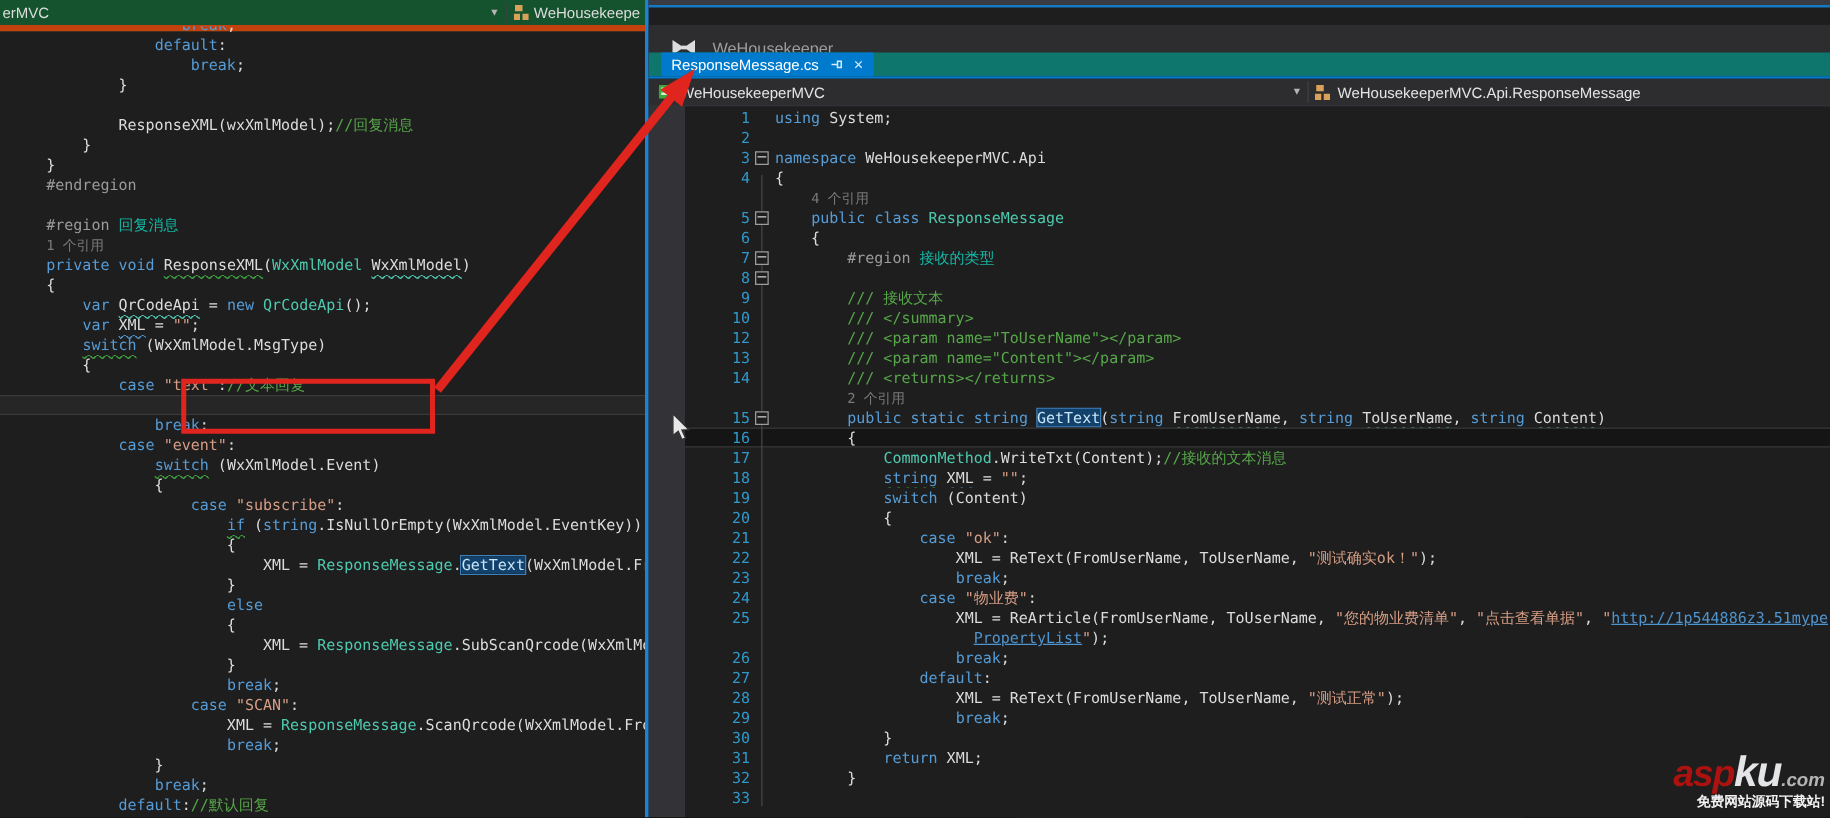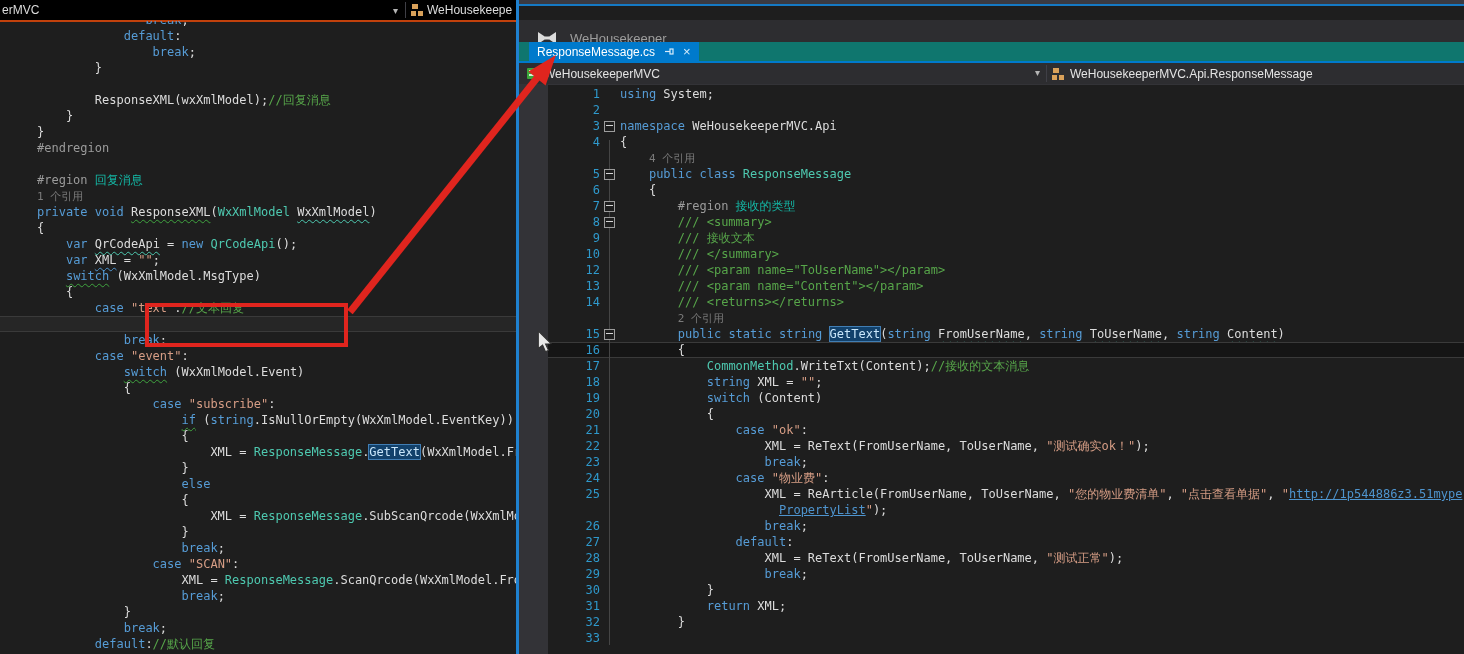--- a/index.html
+++ b/index.html
@@ -12,22 +12,22 @@
   .pp{color:#9b9b9b;} .pn{color:#14b8a6;}
   .cl{color:#7a7a7a;font-size:11px;}
   .lk{color:#4e94ce;text-decoration:underline;}
   .sel{background:#12416b;box-shadow:0 0 0 1px #417eb4;color:#c9e6fa;}
   .wg{text-decoration:underline wavy #3fa33f 1px;text-underline-offset:3px;}
   .wb{text-decoration:underline wavy #4e94ce 1px;text-underline-offset:3px;}
   .wt{text-decoration:underline wavy #4ec9b0 1px;text-underline-offset:3px;}
   .k.wg{color:#569cd6;}
   
   #left-window{position:absolute;left:0;top:0;width:516px;height:654px;background:#1e1e1e;}
-  #lw-navbar{position:absolute;left:0;top:0;width:100%;height:20px;background:#000000;
-             border-bottom:2px solid #c2410c;display:flex;align-items:center;color:#dcdcdc;font-size:12px;}
+  #lw-navbar{position:absolute;left:0;top:0;width:100%;height:20px;background:#14532d;
+             border-bottom:5px solid #c2410c;display:flex;align-items:center;color:#dcdcdc;font-size:12px;}
   #lw-navbar .proj{margin-left:2px;}
   #lw-navbar .dd{position:absolute;left:393px;color:#b5b5b5;font-size:10px;}
   #lw-navbar .vsep{position:absolute;left:405px;top:2px;bottom:2px;width:1px;background:#3f3f46;}
   #lw-code{position:absolute;left:0;top:21px;right:0;bottom:0;overflow:hidden;}
   #lcode{margin-top:-9px;padding-left:37px;}
   #lw-band{position:absolute;left:0;top:295px;width:100%;height:16px;background:#262626;
            border-top:1px solid #3a3a3a;border-bottom:1px solid #3a3a3a;box-sizing:border-box;}
   
   #win-divider{position:absolute;left:516px;top:0;width:3px;height:654px;background:#1f81d0;}
   
@@ -191,21 +191,21 @@
       <div id="rw-outline-guide"></div>
       <div id="rcode">
           <div class="rrow coderow"><span class="rnum">1</span><span class="rout"></span><span class="rtext"><span class="k">using</span><span> System;</span></span></div>
           <div class="rrow coderow"><span class="rnum">2</span><span class="rout"></span><span class="rtext"></span></div>
           <div class="rrow coderow"><span class="rnum">3</span><span class="rout"><span class="obox"></span></span><span class="rtext"><span class="k">namespace</span><span> WeHousekeeperMVC.Api</span></span></div>
           <div class="rrow coderow"><span class="rnum">4</span><span class="rout"></span><span class="rtext"><span>{</span></span></div>
           <div class="rrow coderow"><span class="rnum"></span><span class="rout"></span><span class="rtext"><span>    </span><span class="cl">4 个引用</span></span></div>
           <div class="rrow coderow"><span class="rnum">5</span><span class="rout"><span class="obox"></span></span><span class="rtext"><span>    </span><span class="k">public</span><span> </span><span class="k">class</span><span> </span><span class="t">ResponseMessage</span></span></div>
           <div class="rrow coderow"><span class="rnum">6</span><span class="rout"></span><span class="rtext"><span>    {</span></span></div>
           <div class="rrow coderow"><span class="rnum">7</span><span class="rout"><span class="obox"></span></span><span class="rtext"><span>        </span><span class="pp">#region </span><span class="pn">接收的类型</span></span></div>
-          <div class="rrow coderow"><span class="rnum">8</span><span class="rout"><span class="obox"></span></span><span class="rtext"><span>        </span><span class="c">/// &lt;summary&gt;</span></span></div>
+          <div class="rrow coderow"><span class="rnum">8</span><span class="rout"><span class="obox"></span></span></div>
           <div class="rrow coderow"><span class="rnum">9</span><span class="rout"></span><span class="rtext"><span>        </span><span class="c">/// 接收文本</span></span></div>
           <div class="rrow coderow"><span class="rnum">10</span><span class="rout"></span><span class="rtext"><span>        </span><span class="c">/// &lt;/summary&gt;</span></span></div>
           <div class="rrow coderow"><span class="rnum">12</span><span class="rout"></span><span class="rtext"><span>        </span><span class="c">/// &lt;param name="ToUserName"&gt;&lt;/param&gt;</span></span></div>
           <div class="rrow coderow"><span class="rnum">13</span><span class="rout"></span><span class="rtext"><span>        </span><span class="c">/// &lt;param name="Content"&gt;&lt;/param&gt;</span></span></div>
           <div class="rrow coderow"><span class="rnum">14</span><span class="rout"></span><span class="rtext"><span>        </span><span class="c">/// &lt;returns&gt;&lt;/returns&gt;</span></span></div>
           <div class="rrow coderow"><span class="rnum"></span><span class="rout"></span><span class="rtext"><span>        </span><span class="cl">2 个引用</span></span></div>
           <div class="rrow coderow"><span class="rnum">15</span><span class="rout"><span class="obox"></span></span><span class="rtext"><span>        </span><span class="k">public</span><span> </span><span class="k">static</span><span> </span><span class="k">string</span><span> </span><span class="sel">GetText</span><span>(</span><span class="k">string</span><span> </span><span class="wt">FromUserName</span><span>, </span><span class="k">string</span><span> </span><span class="wt">ToUserName</span><span>, </span><span class="k">string</span><span> </span><span class="wt">Content</span><span>)</span></span></div>
           <div class="rrow coderow"><span class="rnum">16</span><span class="rout"></span><span class="rtext"><span>        {</span></span></div>
           <div class="rrow coderow"><span class="rnum">17</span><span class="rout"></span><span class="rtext"><span>            </span><span class="t">CommonMethod</span><span>.WriteTxt(Content);</span><span class="c">//接收的文本消息</span></span></div>
           <div class="rrow coderow"><span class="rnum">18</span><span class="rout"></span><span class="rtext"><span>            </span><span class="k wg">string</span><span> </span><span class="wb">XML</span><span> = </span><span class="s">""</span><span>;</span></span></div>
@@ -231,14 +231,20 @@
 
   <div id="anno-rect"></div>
   <svg id="anno-arrow" width="1464" height="654">
     <line x1="350" y1="312" x2="537" y2="78" stroke="#e0251e" stroke-width="7"></line>
     <polygon points="556,55 545.6,85.4 528.4,71.6" fill="#e0251e"></polygon>
   </svg>
   <svg id="mouse-cursor" width="18" height="24" viewBox="0 0 12 18">
     <path d="M1 0 L1 13 L4.2 10.5 L6.4 15.5 L8.6 14.5 L6.4 9.8 L10.5 9.5 Z" fill="#e8e8e8" stroke="#333" stroke-width="0.8"></path>
   </svg>
 
+  <div id="watermark">
+    <div>
+      <span class="wm-asp">asp</span><span class="wm-ku">ku</span><span class="wm-com">.com</span>
+    </div>
+    <div class="wm-tag">免费网站源码下载站!</div>
+  </div>
 
 </div>
 
 </body></html>

